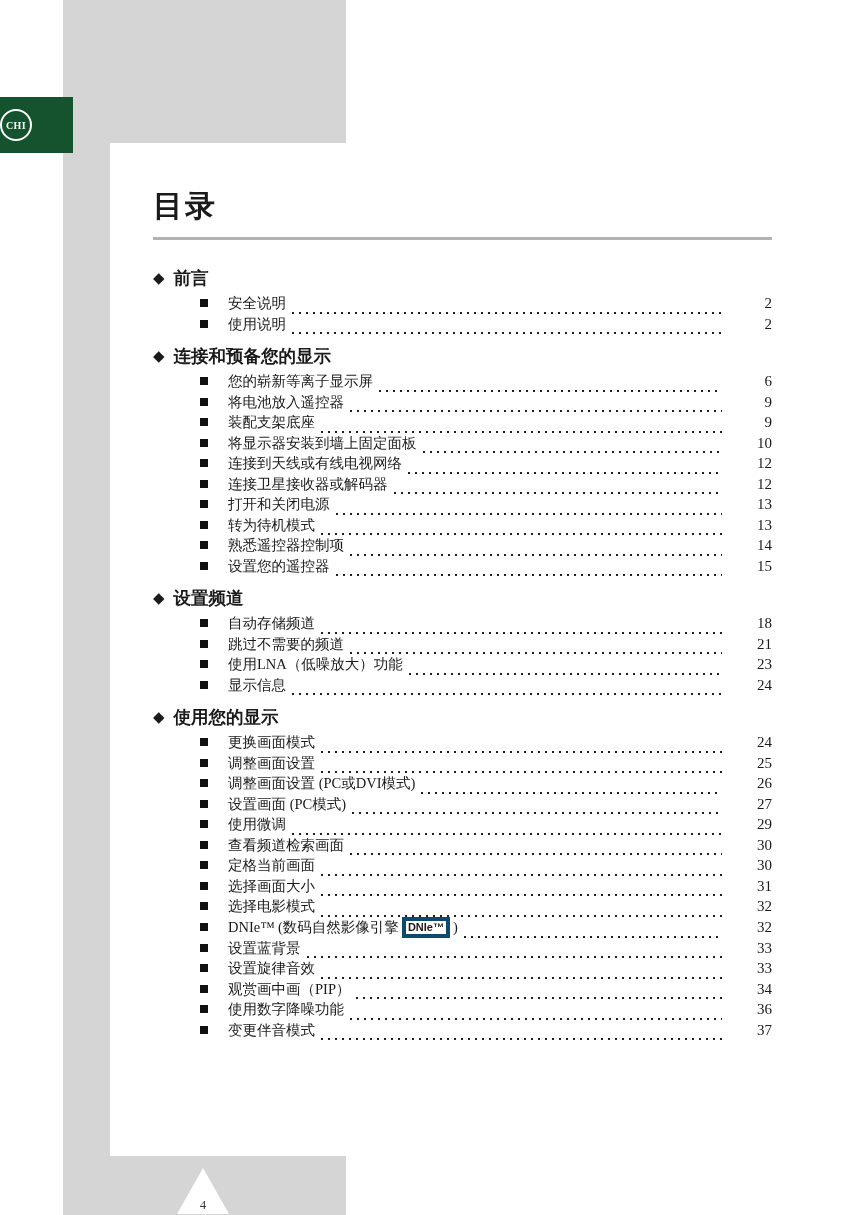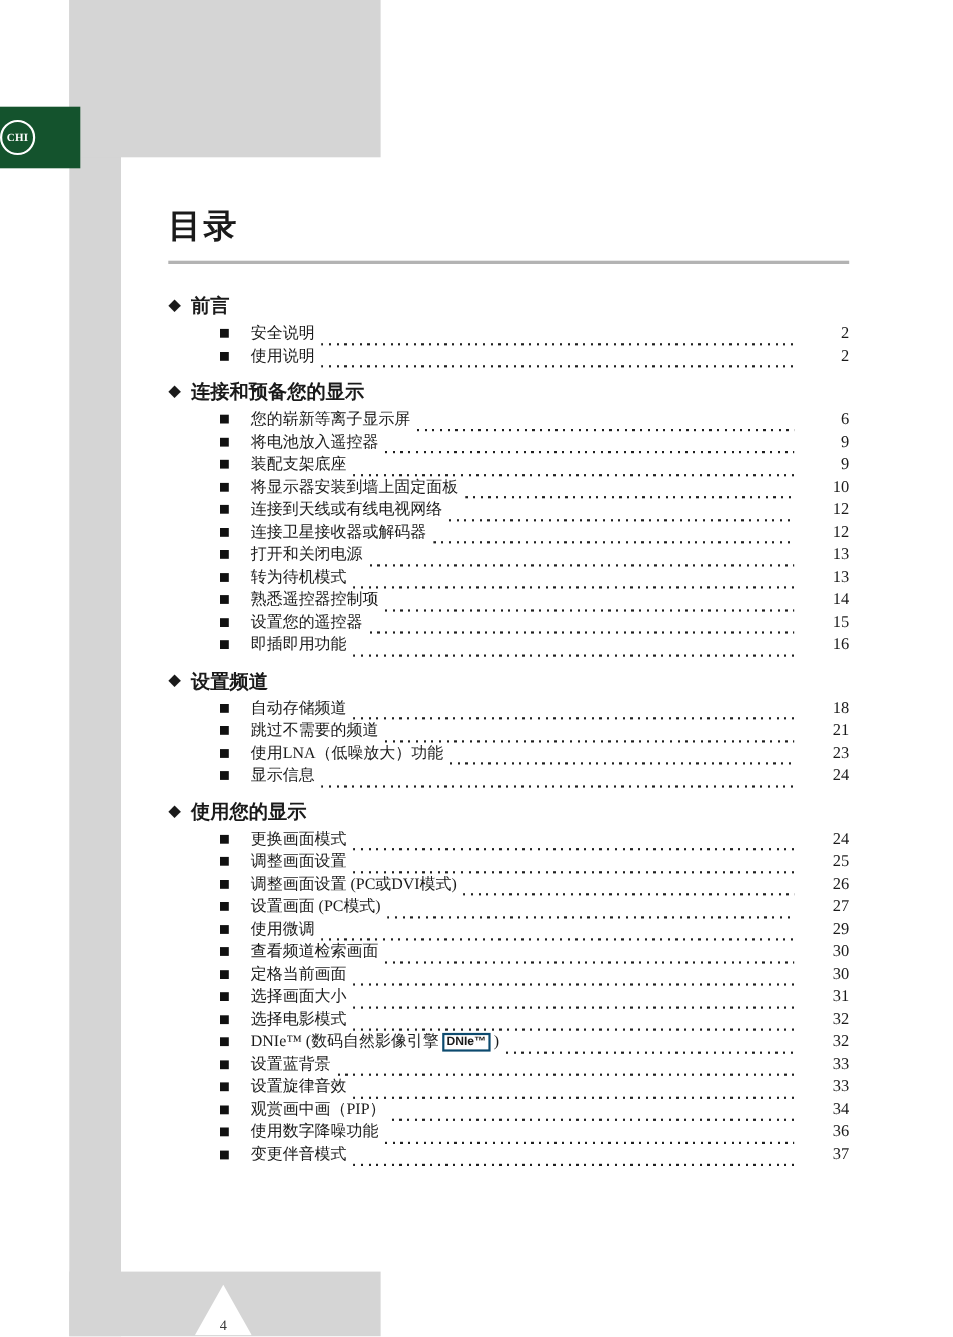--- a/index.html
+++ b/index.html
@@ -38,21 +38,21 @@
   .toc-section:first-child { margin-top:0; }
   .sec-header { display:flex; align-items:center; line-height:20px; margin-bottom:5px; }
   .diamond   { font-size:15px; margin-right:9px; line-height:20px; }
   .sec-title { font-size:17.5px; font-weight:bold; margin:0; line-height:20px; }
 
   .toc-row { display:flex; align-items:flex-end; line-height:20.5px; font-size:14.5px;
              padding-left:47px; }
   .sq  { flex:0 0 8px; width:8px; height:8px; background:#111; margin-right:20px;
          align-self:center; }
   .lbl { white-space:nowrap; }
-  .dnie-box { display:inline-block; border:2px solid #0c4a6e; padding:0 2px; margin:0 3px;
+  .dnie-box { display:inline-block; border:4px solid #0c4a6e; padding:0 2px; margin:0 3px;
               font-family:"Liberation Sans",sans-serif; font-weight:bold;
               font-size:11px; line-height:13px; vertical-align:1px; }
   .dnie-box:empty { display:none; }
   .leader { flex:1 1 auto; height:2px; margin-left:6px;
             background:repeating-linear-gradient(to right,#1f1f1f 0 2px,transparent 2px 7px); }
   .pg  { flex:0 0 50px; text-align:right; font-size:15px; }
 </style>
 </head>
 <body>
 
@@ -162,26 +162,20 @@
     <span class="pg">14</span>
   </div>
 
   <div class="toc-row">
     <span class="sq"></span>
     <span class="lbl"><span class="lbl-text">设置您的遥控器</span><span class="lbl-suffix"></span></span>
     <span class="leader"></span>
     <span class="pg">15</span>
   </div>
 
-  <div class="toc-row">
-    <span class="sq"></span>
-    <span class="lbl"><span class="lbl-text">即插即用功能</span><span class="lbl-suffix"></span></span>
-    <span class="leader"></span>
-    <span class="pg">16</span>
-  </div>
 
 </div>
   </section>
 
   <section class="toc-section">
     <div class="sec-header">
       <span class="diamond">◆</span>
       <h2 class="sec-title">设置频道</h2>
     </div>
     <div class="sec-items">

